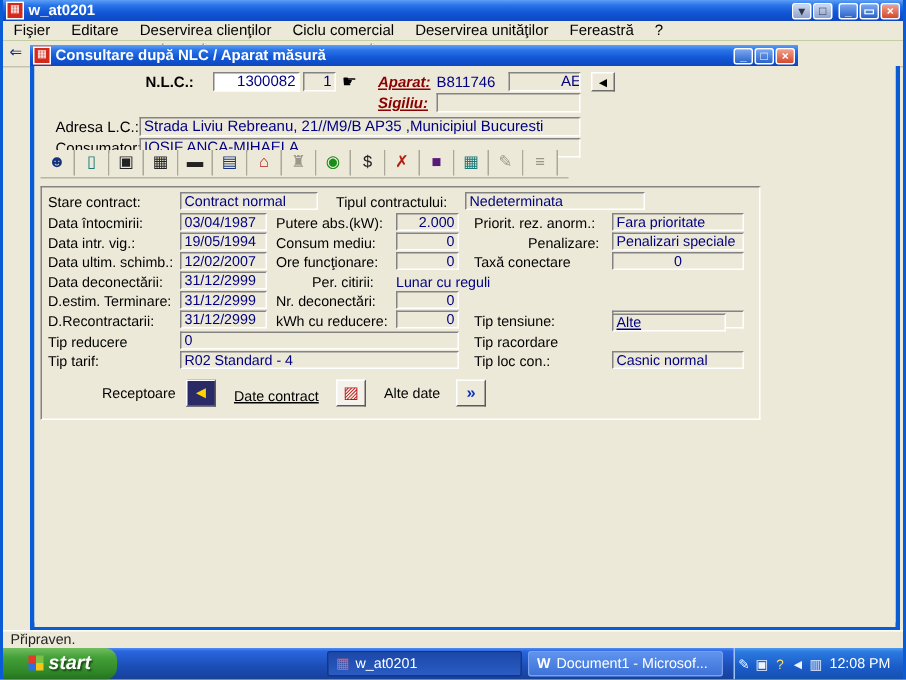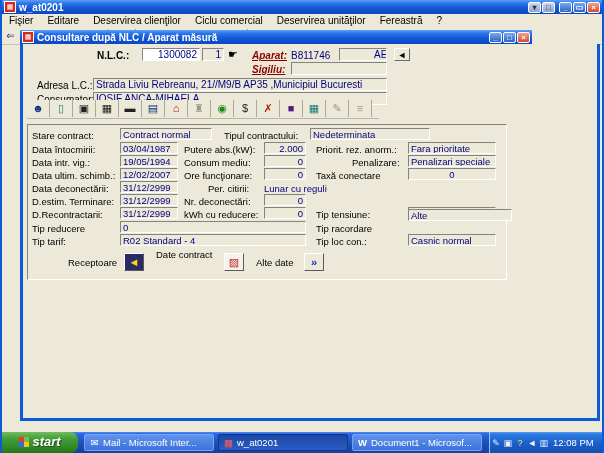--- a/index.html
+++ b/index.html
@@ -222,47 +222,47 @@
         <span class="lbl" style="left:4px;top:84px;">D.Recontractarii:</span>
         <span class="fld" style="left:92px;top:82px;width:58px;">31/12/2999</span>
         <span class="lbl" style="left:156px;top:84px;">kWh cu reducere:</span>
         <span class="fld r" style="left:236px;top:82px;width:42px;">0</span>
         <span class="lbl" style="left:288px;top:84px;">Tip tensiune:</span>
         <span class="fld" style="left:380px;top:82px;width:88px;">_JT 220 V</span>
 
         <span class="lbl" style="left:4px;top:98px;">Tip reducere</span>
         <span class="fld" style="left:92px;top:96px;width:186px;">0</span>
         <span class="lbl" style="left:288px;top:98px;">Tip racordare</span>
-        <span class="fld" style="left:380px;top:84px;width:104px;text-decoration:underline;">Alte</span>
+        <span class="fld" style="left:380px;top:84px;width:76px;text-decoration:underline;">Alte</span>
 
         <span class="lbl" style="left:4px;top:111px;">Tip tarif:</span>
         <span class="fld" style="left:92px;top:109px;width:186px;">R02 Standard - 4</span>
         <span class="lbl" style="left:288px;top:111px;">Tip loc con.:</span>
         <span class="fld" style="left:380px;top:109px;width:88px;">Casnic normal</span>
 
         <span class="lbl" style="left:40px;top:132px;">Receptoare</span>
         <span class="fbtn dark" style="left:96px;top:128px;">◄</span>
-        <span class="lbl" style="left:128px;top:124px;">Date contract</span>
+        <span class="lbl" style="left:128px;top:134px;text-decoration:underline;">Date contract</span>
         <span class="fbtn reddoc" style="left:196px;top:128px;">▨</span>
         <span class="lbl" style="left:228px;top:132px;">Alte date</span>
         <span class="fbtn blue" style="left:276px;top:128px;">»</span>
       </div>
 
     </div>
   </div>
 
+  <div class="statusbar">
+    <span>Připraven.</span>
+  </div>
 
   <div class="taskbar">
     <div class="startbtn">
       <span class="flag">
         <i style="background:#e23a2e;"></i><i style="background:#7bc143;"></i><i style="background:#2e6fe2;"></i><i style="background:#f5c518;"></i>
       </span><span>start</span>
-    </div>
-    <div class="task" style="left:82px;">
-      <span class="tic">✉</span><span>Mail - Microsoft Inter...</span>
     </div>
     <div class="task active" style="left:216px;">
       <span class="tic" style="color:#ff5b4d;">▦</span><span>w_at0201</span>
     </div>
     <div class="task" style="left:350px;">
       <span class="tic" style="font-weight:bold;">W</span><span>Document1 - Microsof...</span>
     </div>
     <div class="tray">
       <span class="tico">✎</span>
       <span class="tico">▣</span>

